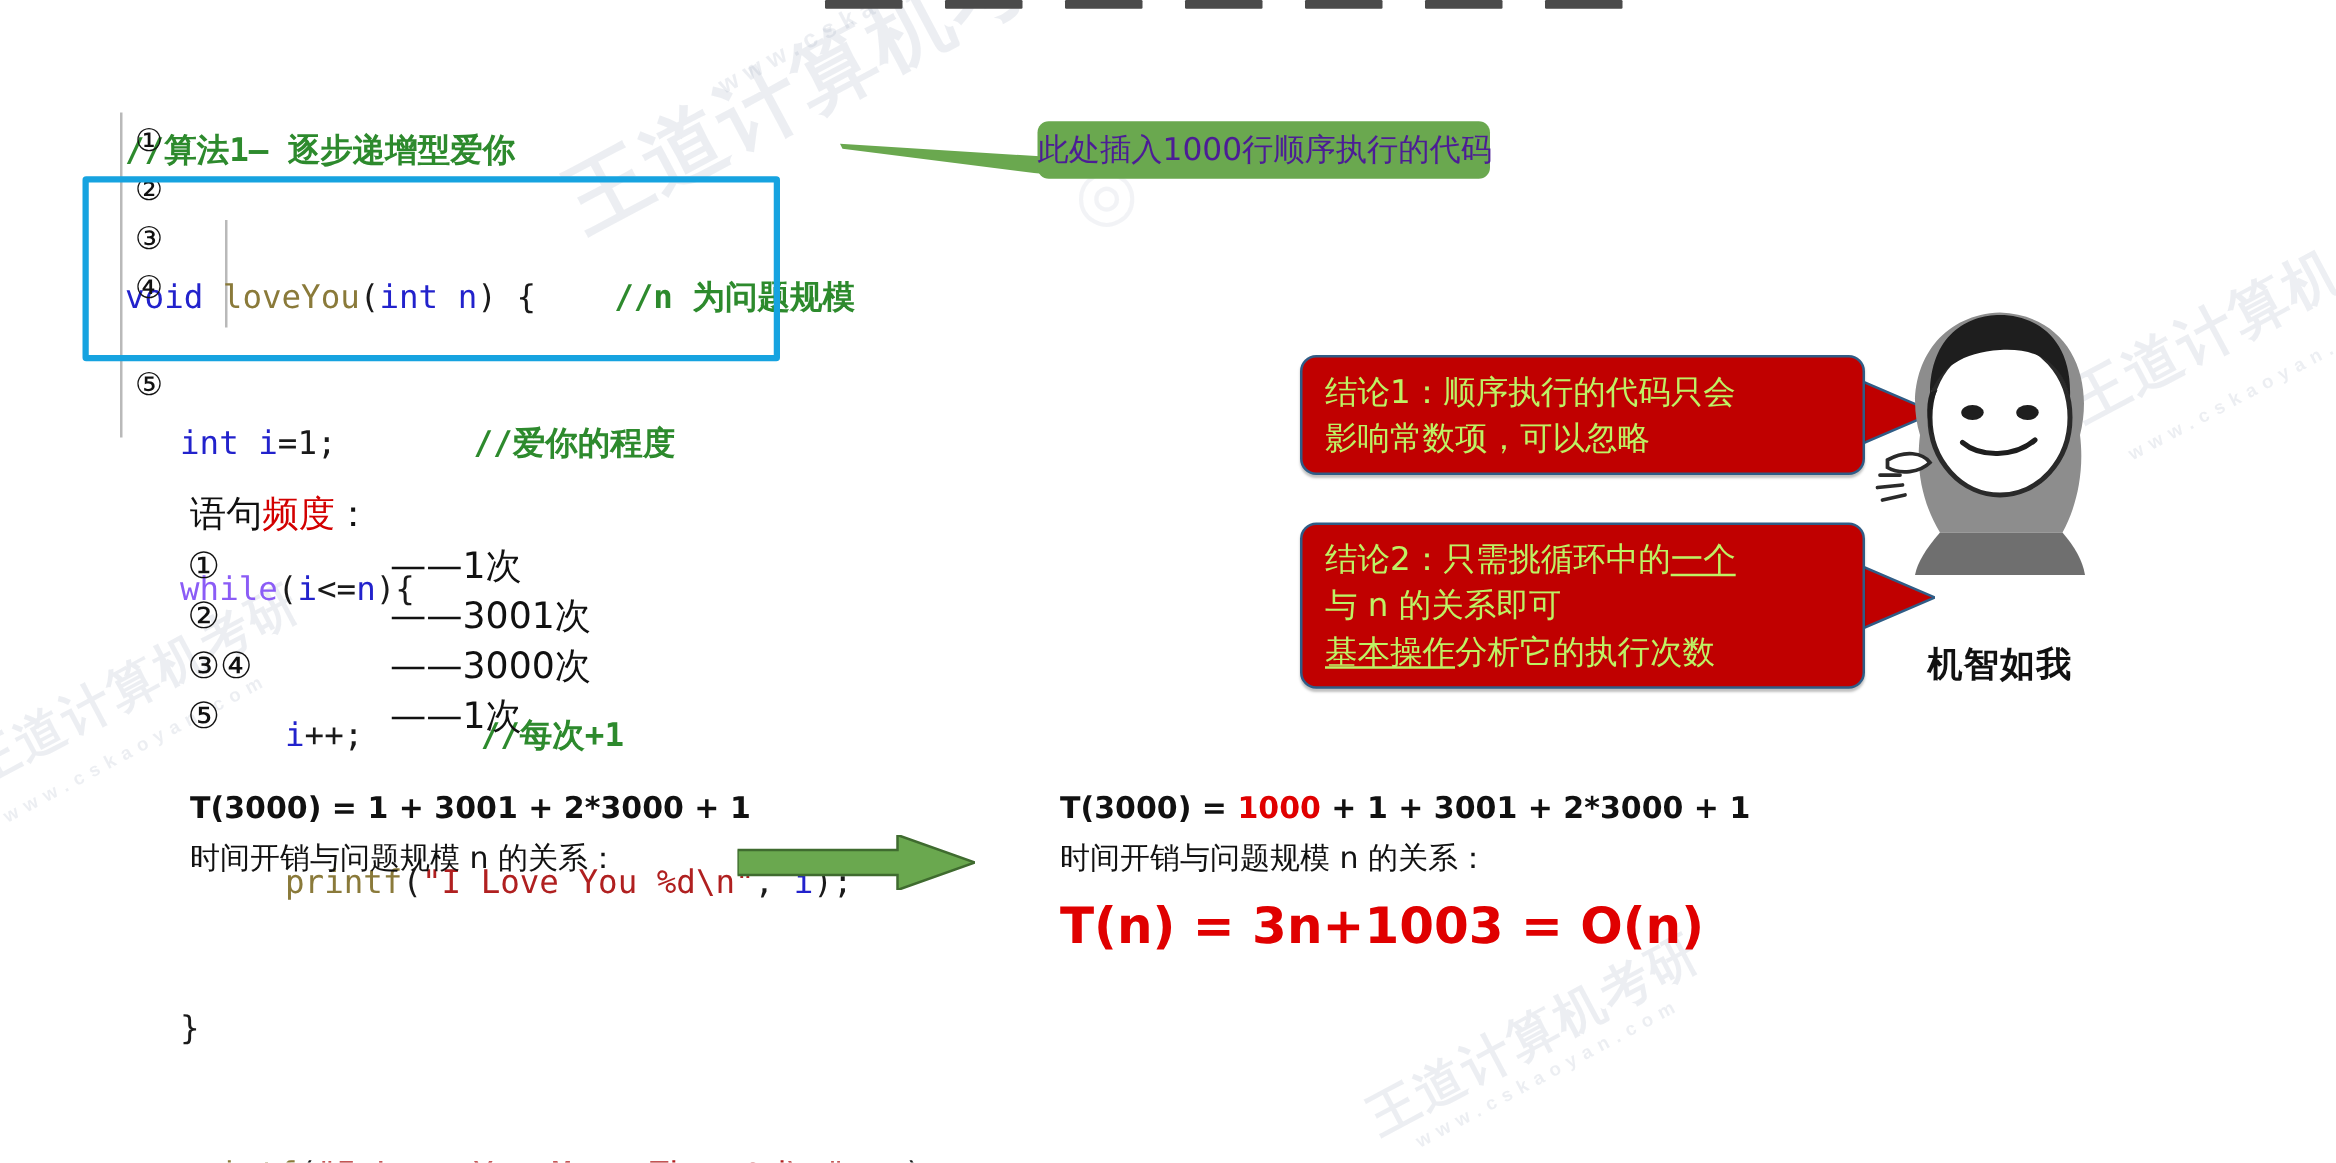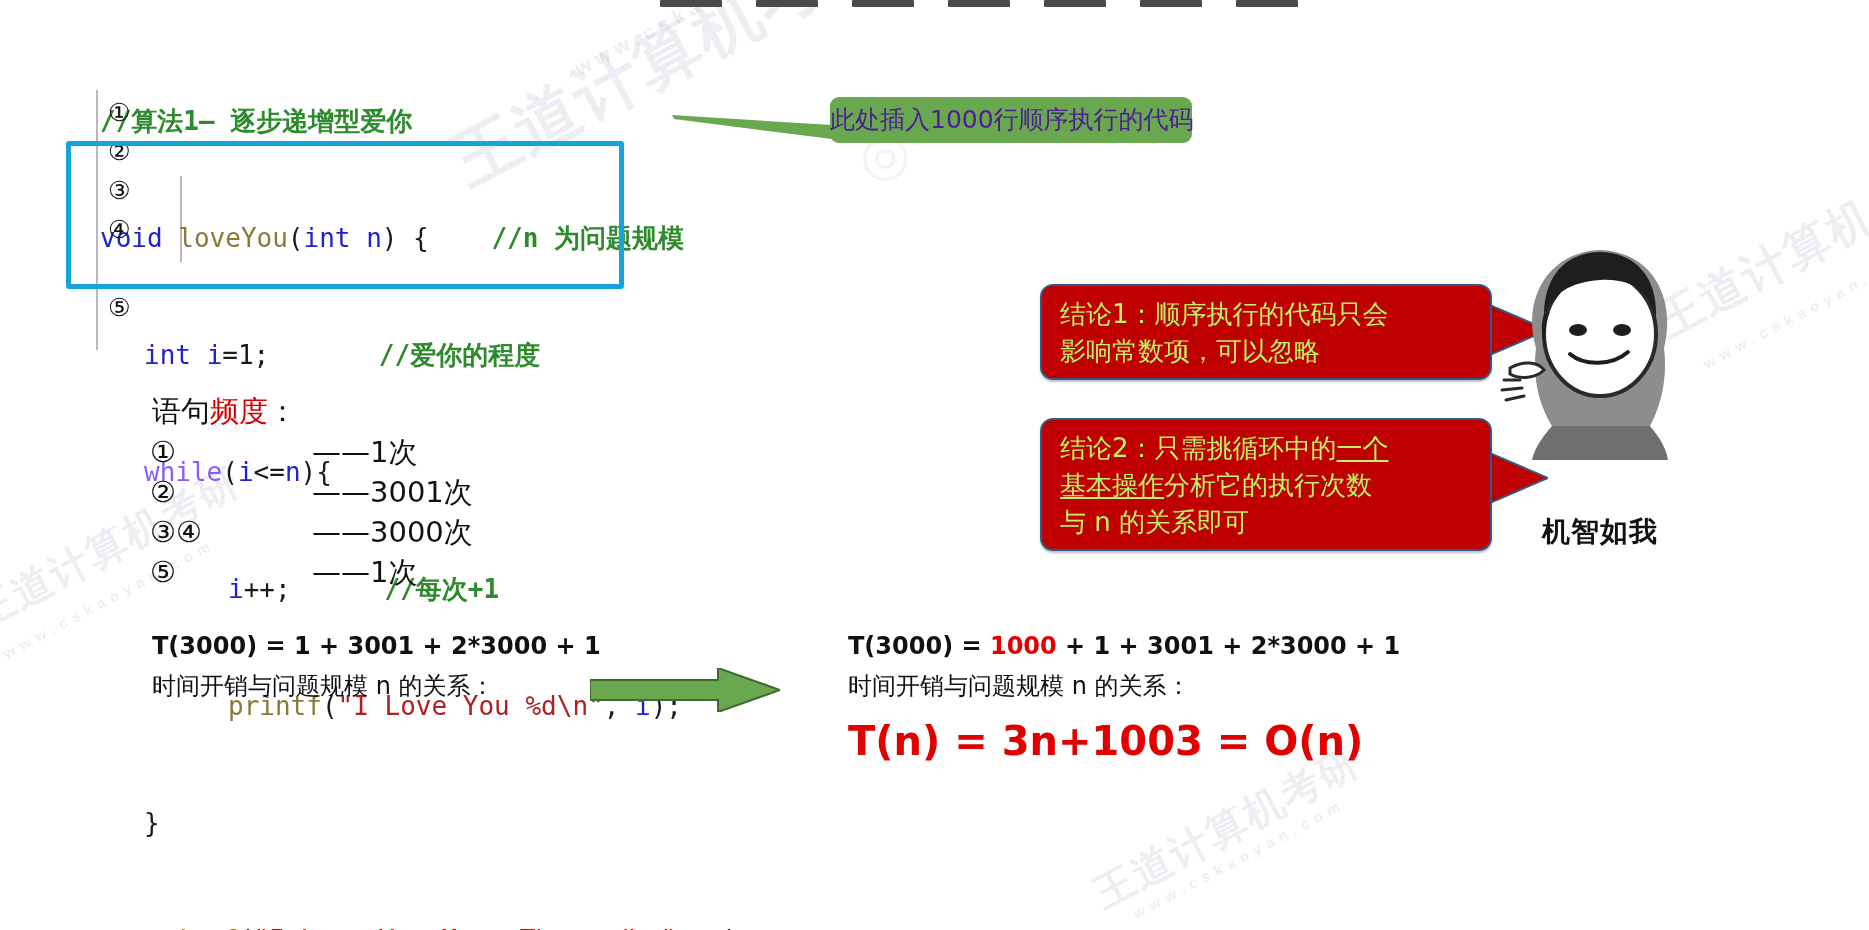--- a/index.html
+++ b/index.html
@@ -182,22 +182,22 @@
   <div class="redcall" id="redcall1">
     <div>结论1：顺序执行的代码只会</div>
     <div>影响常数项，可以忽略</div>
   </div>
 
   <svg class="redtail" style="left:1478px;top:448px;width:70px;height:60px;" viewBox="0 0 70 60">
     <polygon points="0,0 70,30 0,60" fill="#c00000" stroke="#2f5c86" stroke-width="2"></polygon>
   </svg>
   <div class="redcall" id="redcall2">
     <div><span>结论2：只需挑循环中的</span><span class="u">一个</span></div>
+    <div>与 n 的关系即可</div>
     <div><span class="u">基本操作</span><span>分析它的执行次数</span></div>
-    <div>与 n 的关系即可</div>
   </div>
 
   <svg class="cartoon" viewBox="0 0 200 230">
     <path d="M36 118 C22 72,46 22,100 20 C154 22,176 70,164 118 C168 150,160 178,150 196 L52 196 C40 176,32 150,36 118 Z" fill="#8d8d8d"></path>
     <path d="M52 196 C40 210,34 220,32 230 L168 230 C166 218,160 208,150 196 Z" fill="#6f6f6f"></path>
     <ellipse cx="100" cy="104" rx="56" ry="62" fill="#ffffff" stroke="#2a2a2a" stroke-width="4"></ellipse>
     <path d="M44 86 C44 38,74 22,100 22 C128 22,158 40,156 88 C150 62,132 48,100 50 C70 52,52 64,44 86 Z" fill="#1e1e1e"></path>
     <path d="M44 84 C40 96,42 110,46 118 C44 100,46 90,50 82 Z" fill="#1e1e1e"></path>
     <ellipse cx="78" cy="100" rx="9" ry="6" fill="#1e1e1e"></ellipse>
     <ellipse cx="122" cy="100" rx="9" ry="6" fill="#1e1e1e"></ellipse>

